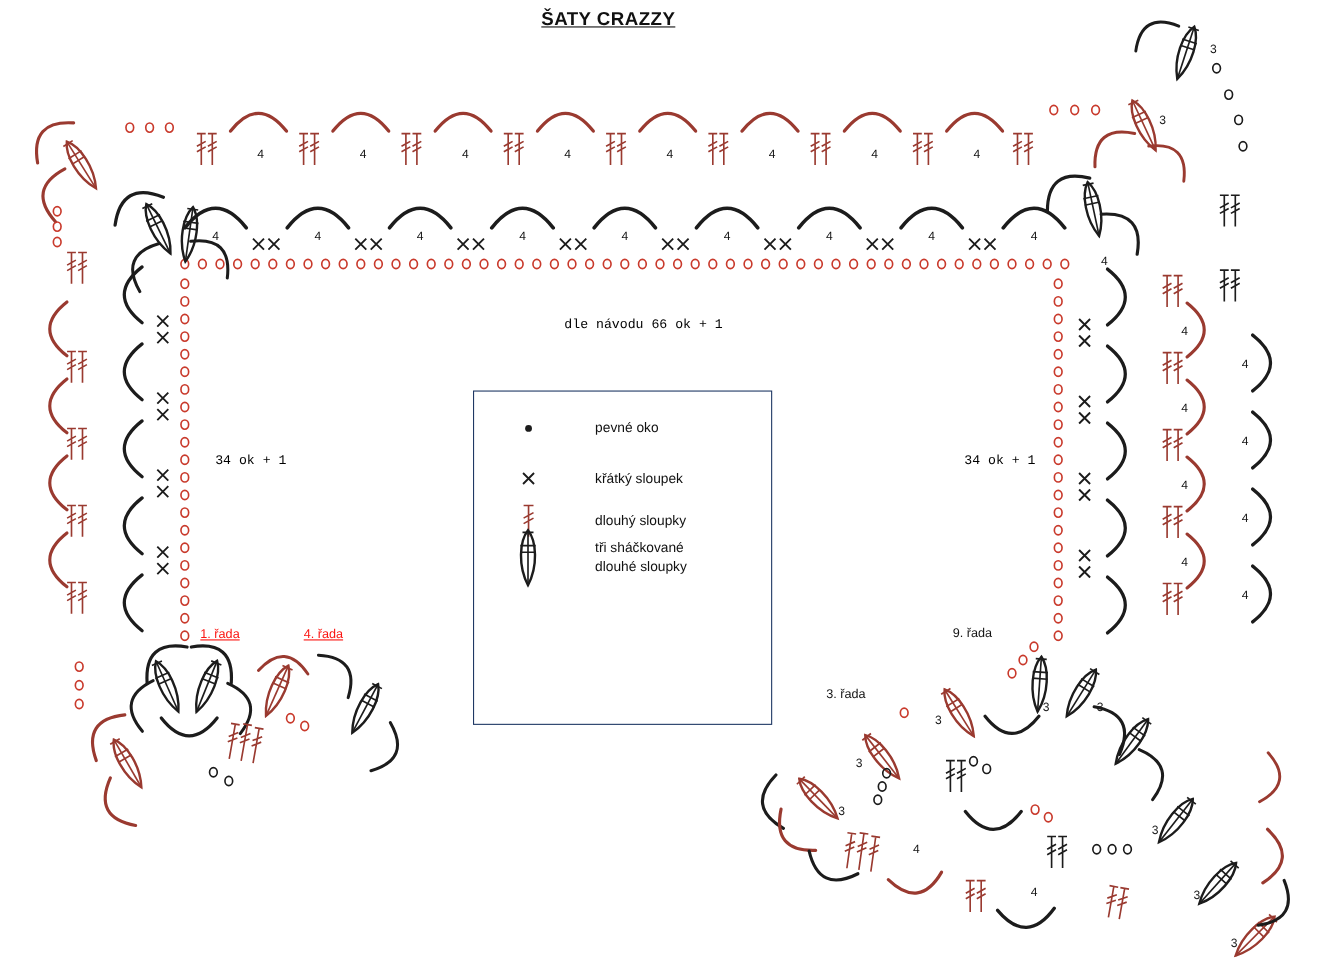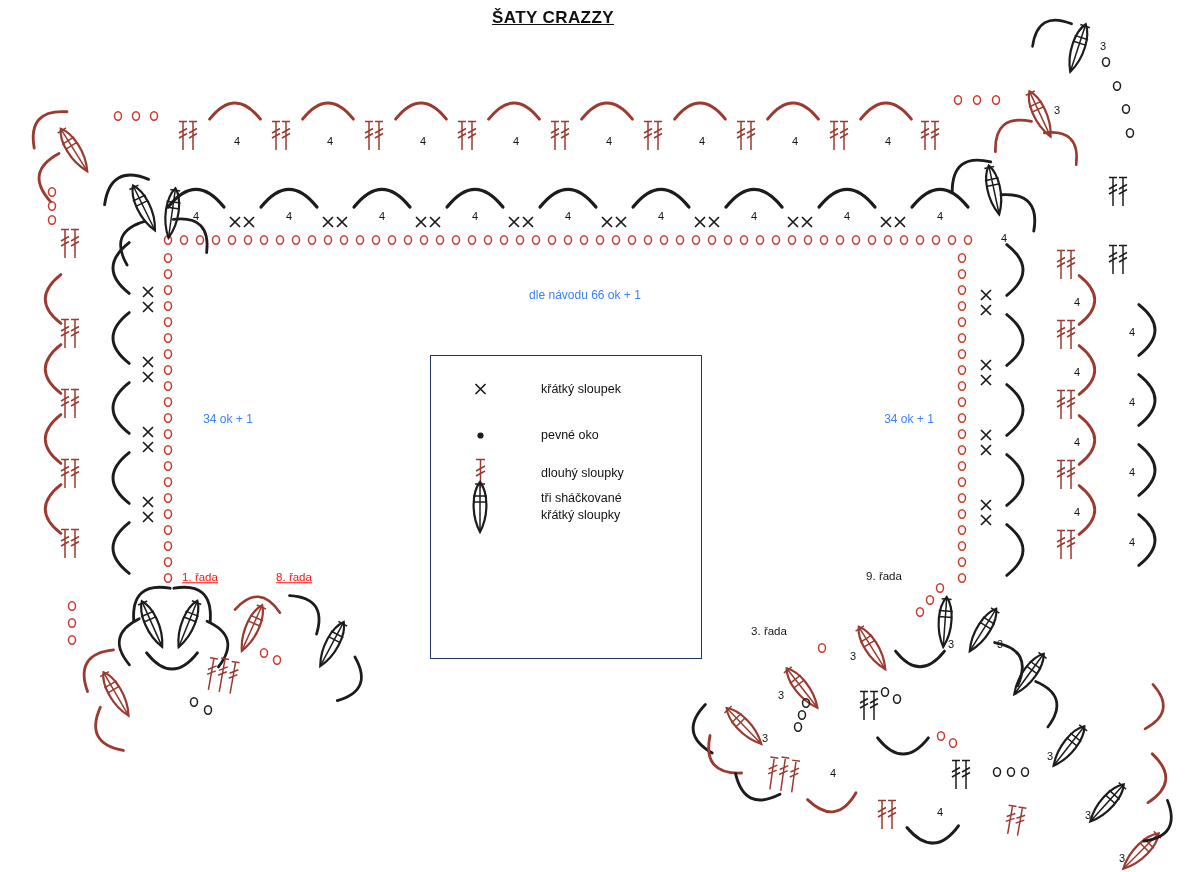--- a/index.html
+++ b/index.html
@@ -7,21 +7,21 @@
           font-family:"Liberation Sans",sans-serif;overflow:hidden;}
   .title{position:absolute;left:553px;top:8px;transform:translateX(-50%);
          font-size:17px;font-weight:bold;text-decoration:underline;
          letter-spacing:.4px;color:#111;white-space:nowrap;}
   .watermark{position:absolute;left:580px;top:36px;transform:translateX(-50%);
          font-size:47px;color:#c7cadb;letter-spacing:1px;white-space:nowrap;}
   .sym{position:absolute;line-height:0;}
   .sym svg{display:block;}
   .sym.txt{line-height:1;white-space:nowrap;}
   .num{font-size:11px;color:#141414;}
-  .note{font-size:12px;color:#3b82f6;}
+  .note{font-size:12px;color:#000000;font-family:Liberation Mono, monospace;}
   .redlbl{font-size:11.5px;color:#fb1410;text-decoration:underline;}
   .blklbl{font-size:11.5px;color:#141414;}
   #legend{position:absolute;left:430px;top:355px;width:272px;height:304px;
           border:1.4px solid #1f3864;background:#fff;box-sizing:border-box;
           padding:8px 14px;}
   .legend-row{display:flex;align-items:center;}
   .legend-row:nth-child(1){height:50px}
   .legend-row:nth-child(2){height:42px}
   .legend-row:nth-child(3){height:35px}
   .legend-row:nth-child(4){height:32px}
@@ -1225,21 +1225,21 @@
             <path d="M6,17 H20 M6,23 H20" stroke-width="1.5"></path>
           </g>
         </svg>
       </div>
       <div class="sym" style="left: 1024px; top: 207px; transform: translate(-50%, -50%) rotate(48deg) scale(1);">
         <svg width="54" height="23" viewBox="0 0 64 27">
           <path d="M3,24 Q32,-13 61,24" fill="none" stroke="#1c1c1c" stroke-width="3.4" stroke-linecap="round"></path>
         </svg>
       </div>
       <div class="sym txt redlbl" style="left: 200px; top: 578px; transform: translate(-50%, -50%) rotate(0deg) scale(1);">1. řada</div>
-      <div class="sym txt redlbl" style="left: 294px; top: 578px; transform: translate(-50%, -50%) rotate(0deg) scale(1);">8. řada</div>
+      <div class="sym txt redlbl" style="left: 294px; top: 578px; transform: translate(-50%, -50%) rotate(0deg) scale(1);">4. řada</div>
       <div class="sym" style="left: 146px; top: 598px; transform: translate(-50%, -50%) rotate(-42deg) scale(1);">
         <svg width="54" height="23" viewBox="0 0 64 27">
           <path d="M3,24 Q32,-13 61,24" fill="none" stroke="#1c1c1c" stroke-width="3.4" stroke-linecap="round"></path>
         </svg>
       </div>
       <div class="sym" style="left: 198px; top: 598px; transform: translate(-50%, -50%) rotate(42deg) scale(1);">
         <svg width="54" height="23" viewBox="0 0 64 27">
           <path d="M3,24 Q32,-13 61,24" fill="none" stroke="#1c1c1c" stroke-width="3.4" stroke-linecap="round"></path>
         </svg>
       </div>
@@ -1646,35 +1646,35 @@
         <svg width="21" height="34" viewBox="0 0 21 34">
           <g stroke="#9a3a30" stroke-width="1.5" fill="none">
             <path d="M5.5,2.5 V31 M1.5,2.5 H9.5 M1.5,14 L9.5,9.5 M1.5,19 L9.5,14.5"></path>
             <path d="M15.5,2.5 V31 M11.5,2.5 H19.5 M11.5,14 L19.5,9.5 M11.5,19 L19.5,14.5"></path>
           </g>
         </svg>
       </div>
     </div>
   <div id="legend">
     <div id="legend-rows">
+        <div class="legend-row">
+          <div class="legend-icon">
+            <svg width="7" height="7" viewBox="0 0 7 7">
+              <circle cx="3.5" cy="3.5" r="3.1" fill="#1c1c1c"></circle>
+            </svg>
+          </div>
+          <div class="legend-label">pevné oko</div>
+        </div>
         <div class="legend-row">
           <div class="legend-icon">
             <svg width="13" height="12" viewBox="0 0 13 12">
               <path d="M1.5,1 L11.5,11 M11.5,1 L1.5,11" stroke="#1c1c1c" stroke-width="1.7" fill="none"></path>
             </svg>
           </div>
           <div class="legend-label">křátký sloupek</div>
-        </div>
-        <div class="legend-row">
-          <div class="legend-icon">
-            <svg width="7" height="7" viewBox="0 0 7 7">
-              <circle cx="3.5" cy="3.5" r="3.1" fill="#1c1c1c"></circle>
-            </svg>
-          </div>
-          <div class="legend-label">pevné oko</div>
         </div>
         <div class="legend-row">
           <div class="legend-icon">
             <svg width="13" height="33" viewBox="0 0 13 33">
               <path d="M6.5,2.5 V31 M2,2.5 H11 M2,14 L11,9 M2,19 L11,14" stroke="#9a3a30" stroke-width="1.5" fill="none"></path>
             </svg>
           </div>
           <div class="legend-label">dlouhý sloupky</div>
         </div>
         <div class="legend-row">
@@ -1682,17 +1682,17 @@
             <svg width="26" height="56" viewBox="0 0 26 56">
               <g stroke="#1c1c1c" fill="none">
                 <path d="M13,3 C5,13 4,36 13,53 C22,36 21,13 13,3 Z" stroke-width="2.2"></path>
                 <path d="M13,3 V53" stroke-width="1.5"></path>
                 <path d="M8,5 H18" stroke-width="1.5"></path>
                 <path d="M6,17 H20 M6,23 H20" stroke-width="1.5"></path>
               </g>
             </svg>
           </div>
           <div class="legend-label">tři sháčkované
-křátký sloupky</div>
+dlouhé sloupky</div>
         </div>
       </div>
   </div>
 </div>
 
 </body></html>

